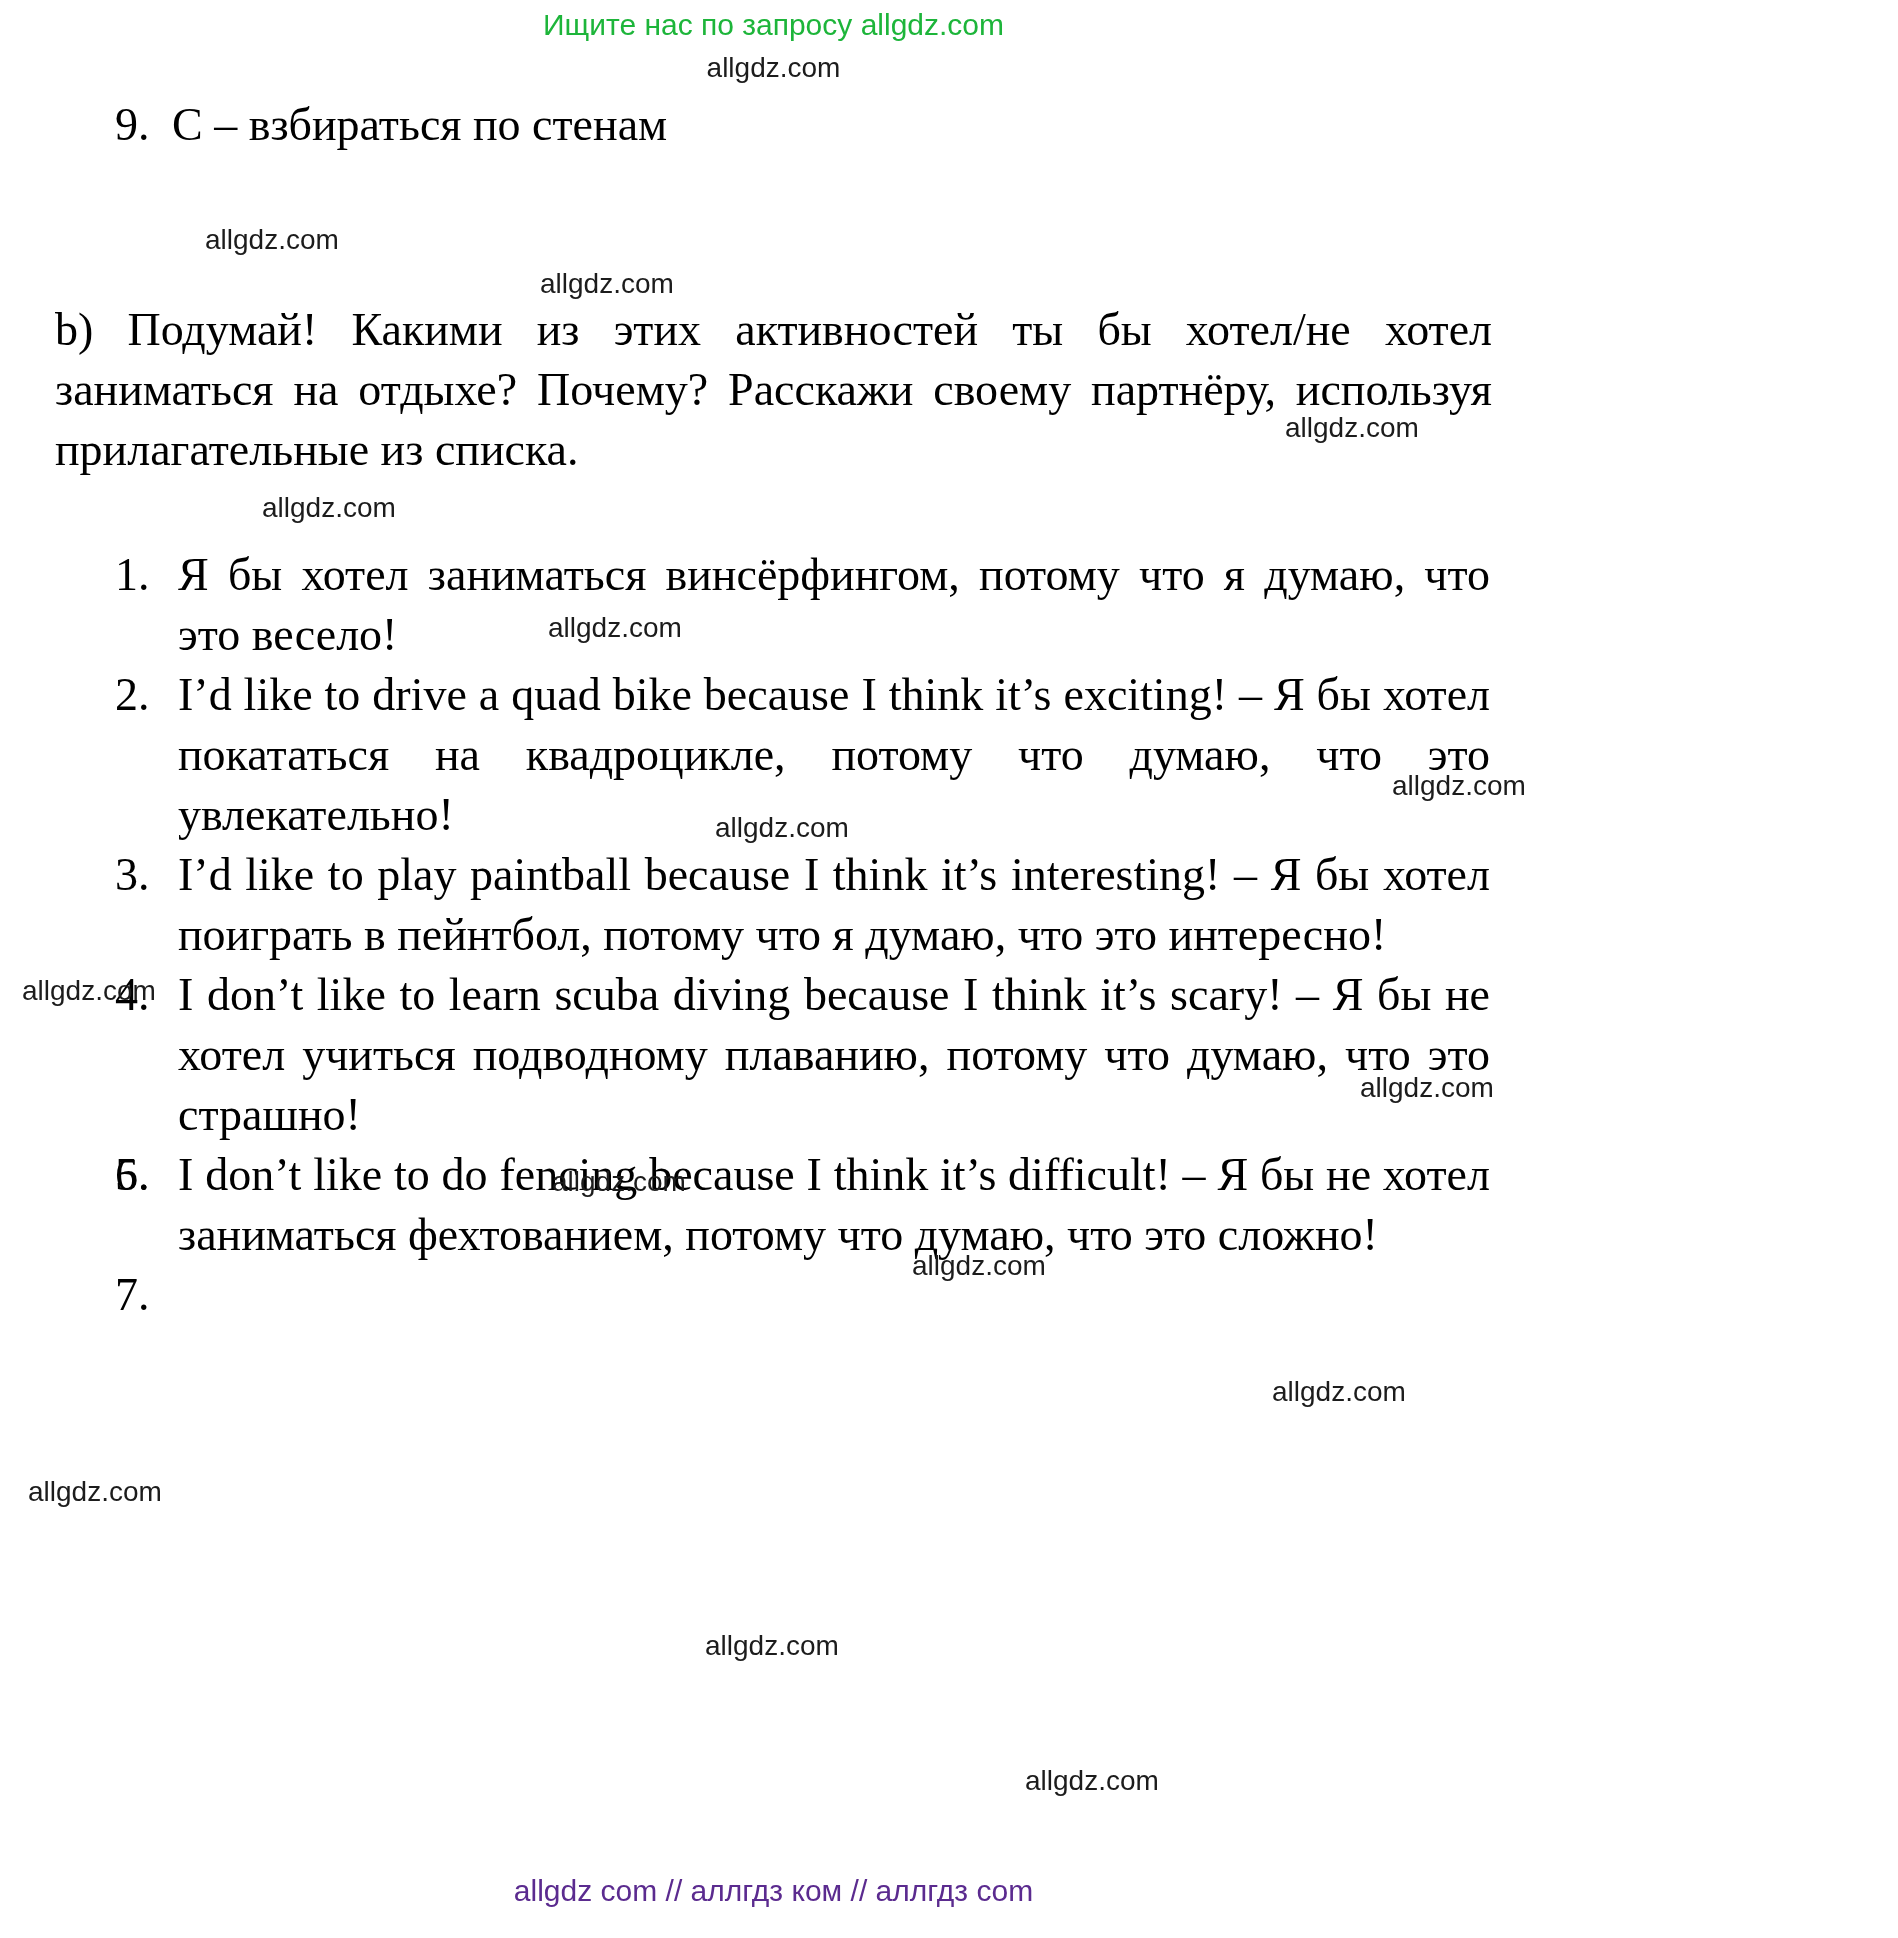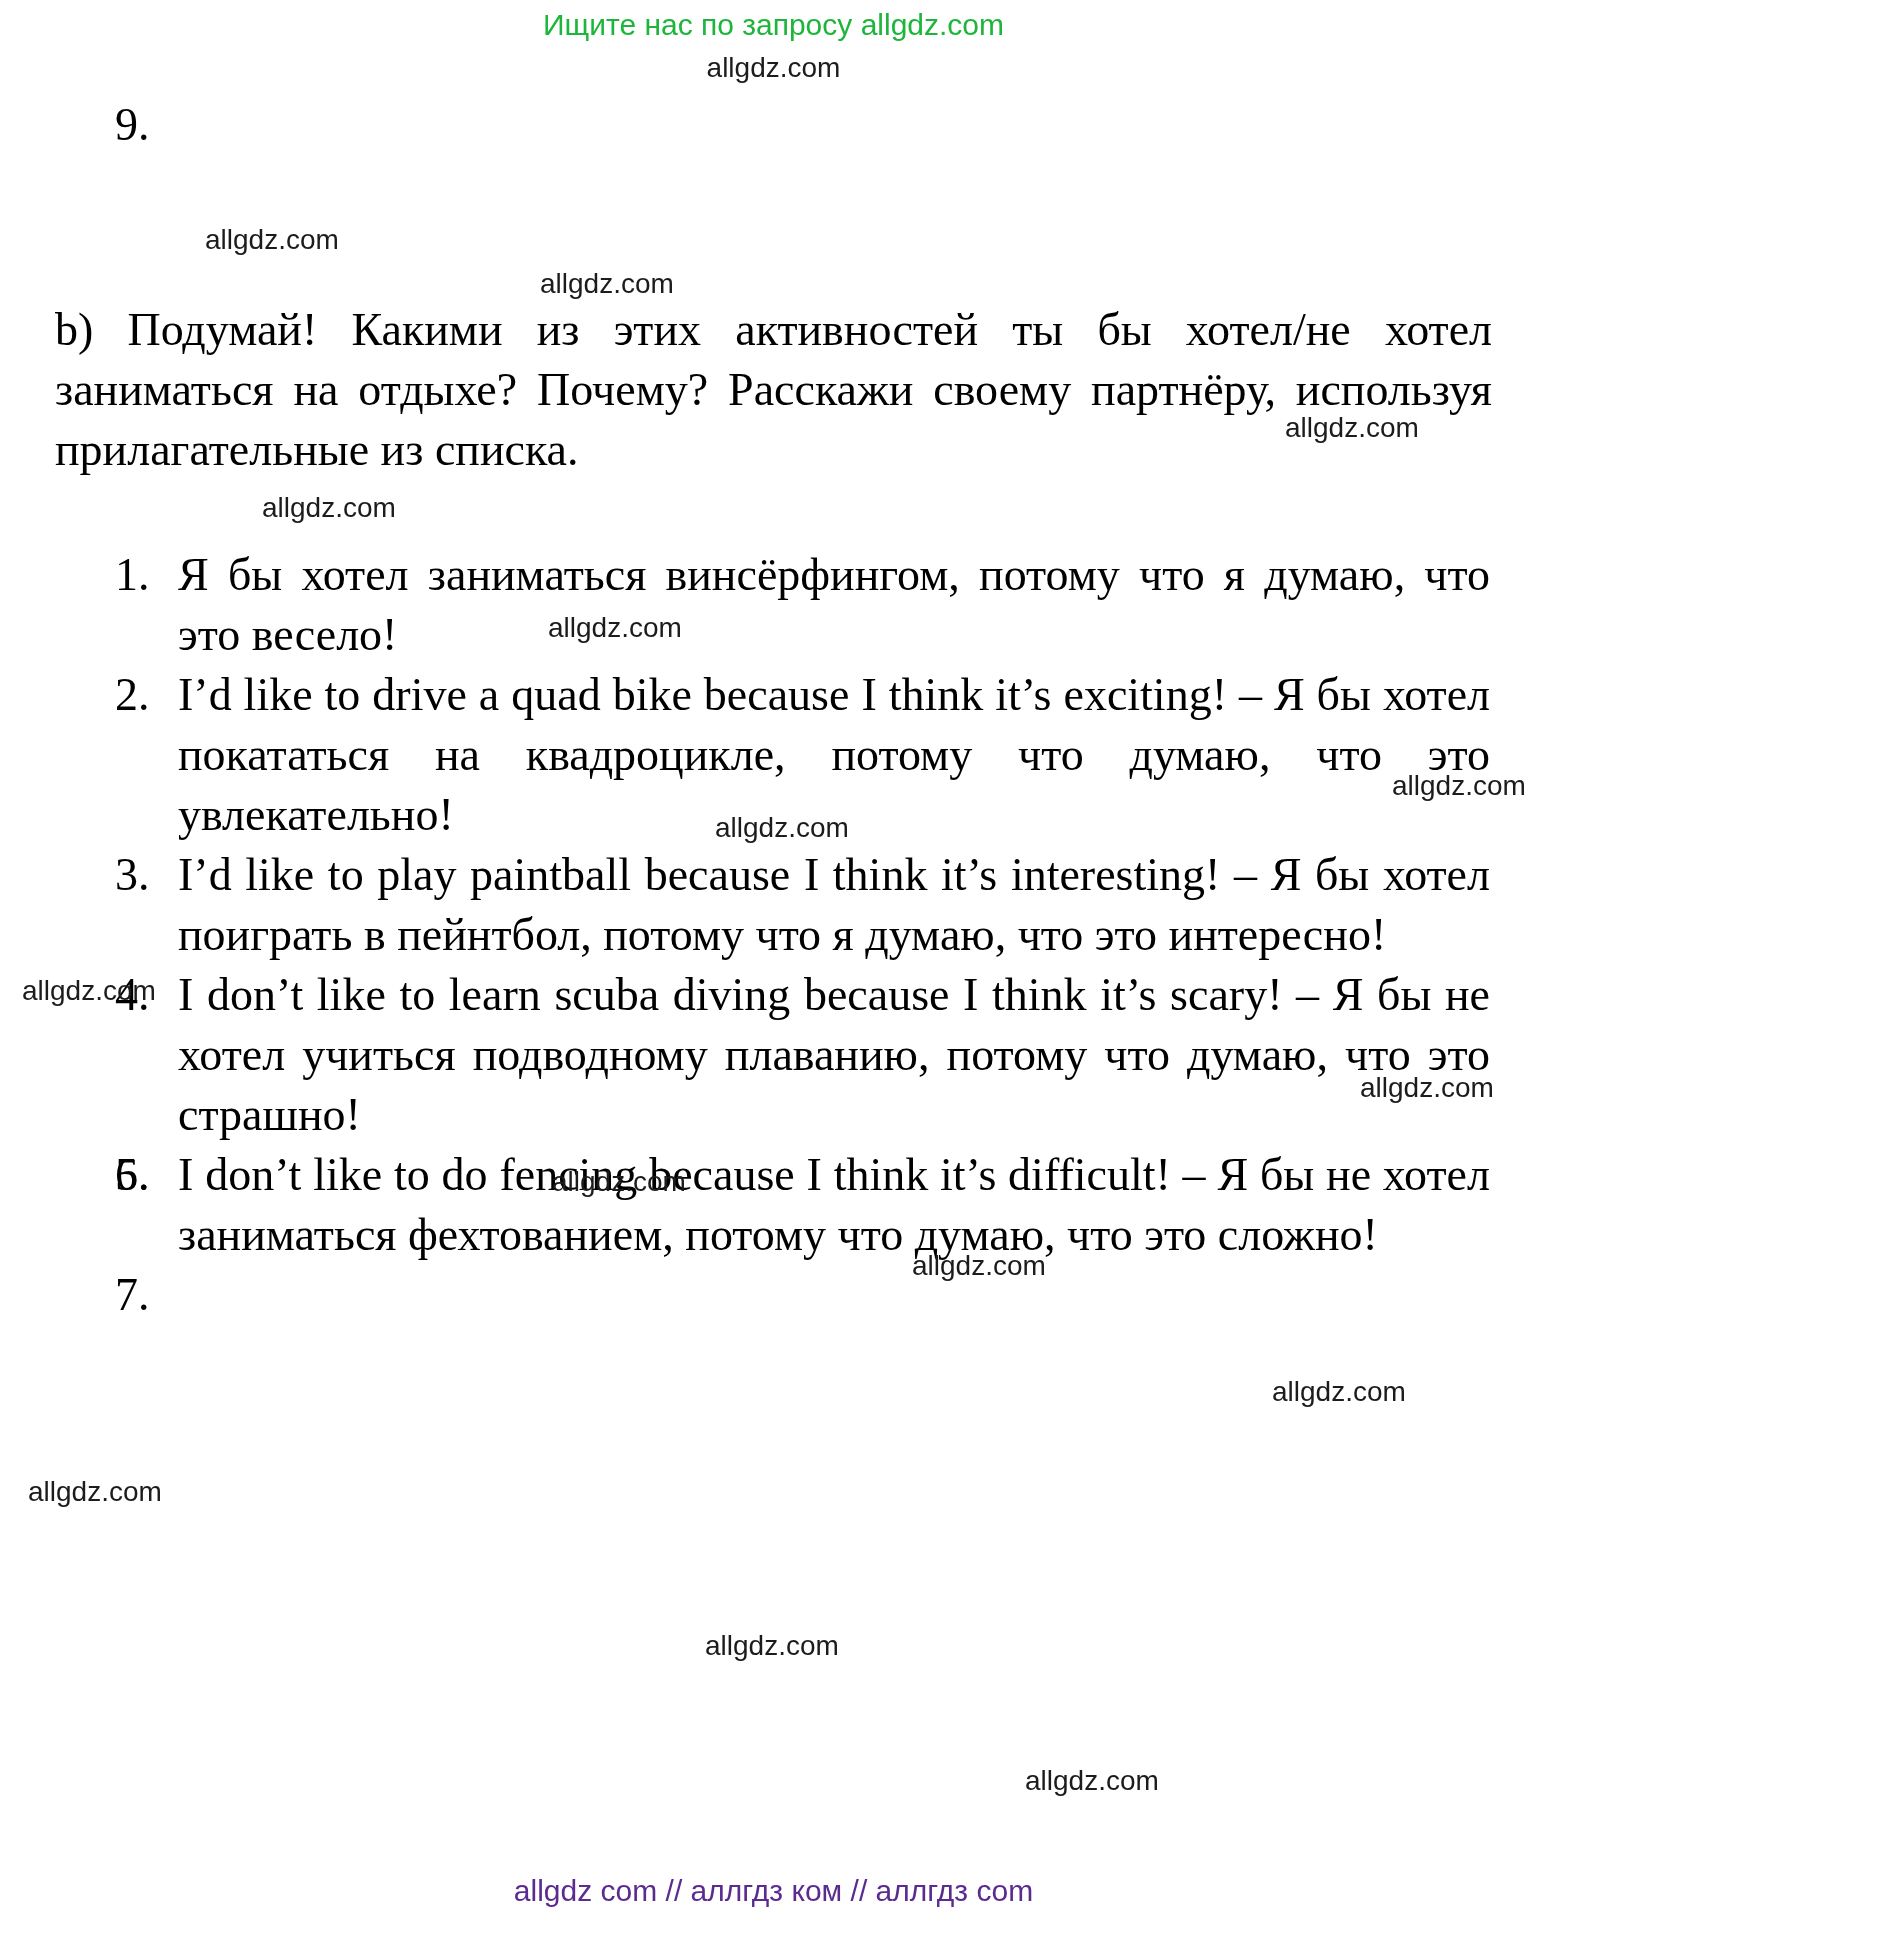--- a/index.html
+++ b/index.html
@@ -99,20 +99,21 @@
 </head>
 <body>
 
 <div class="promo">Ищите нас по запросу allgdz.com</div>
 
 <div class="wm wm-top">allgdz.com</div>
 
 <div class="short-answers">
   <div class="item">
     <span class="num">9.</span>
+    <span class="txt">С – взбираться по стенам</span>
   </div>
 </div>
 
 <div class="wm" style="left:205px; top:224px;">allgdz.com</div>
 <div class="wm" style="left:540px; top:268px;">allgdz.com</div>
 
 <div class="task">b) Подумай! Какими из этих активностей ты бы хотел/не хотел заниматься на отдыхе? Почему? Расскажи своему партнёру, используя прилагательные из списка.</div>
 
 <div class="wm" style="left:1285px; top:412px;">allgdz.com</div>
 <div class="wm" style="left:262px; top:492px;">allgdz.com</div>

